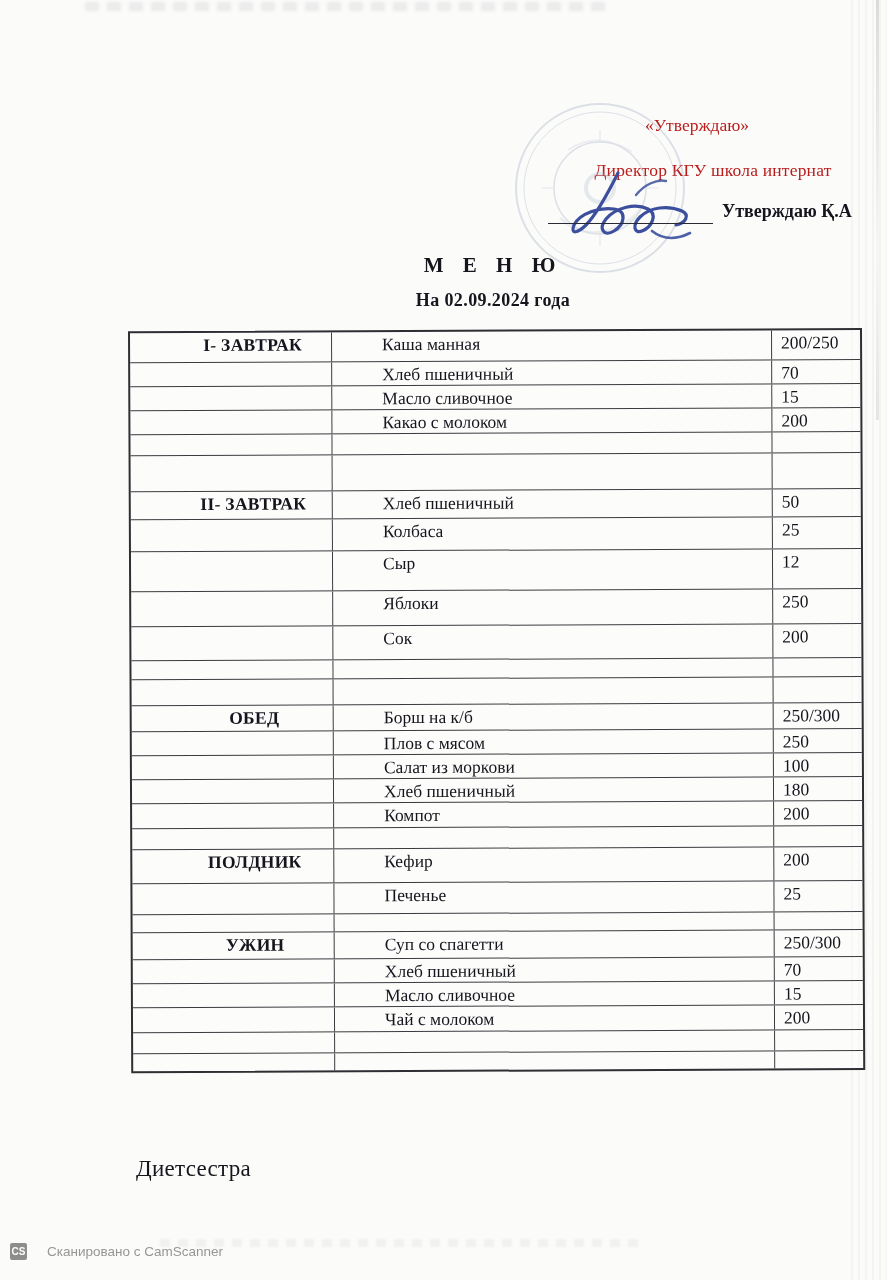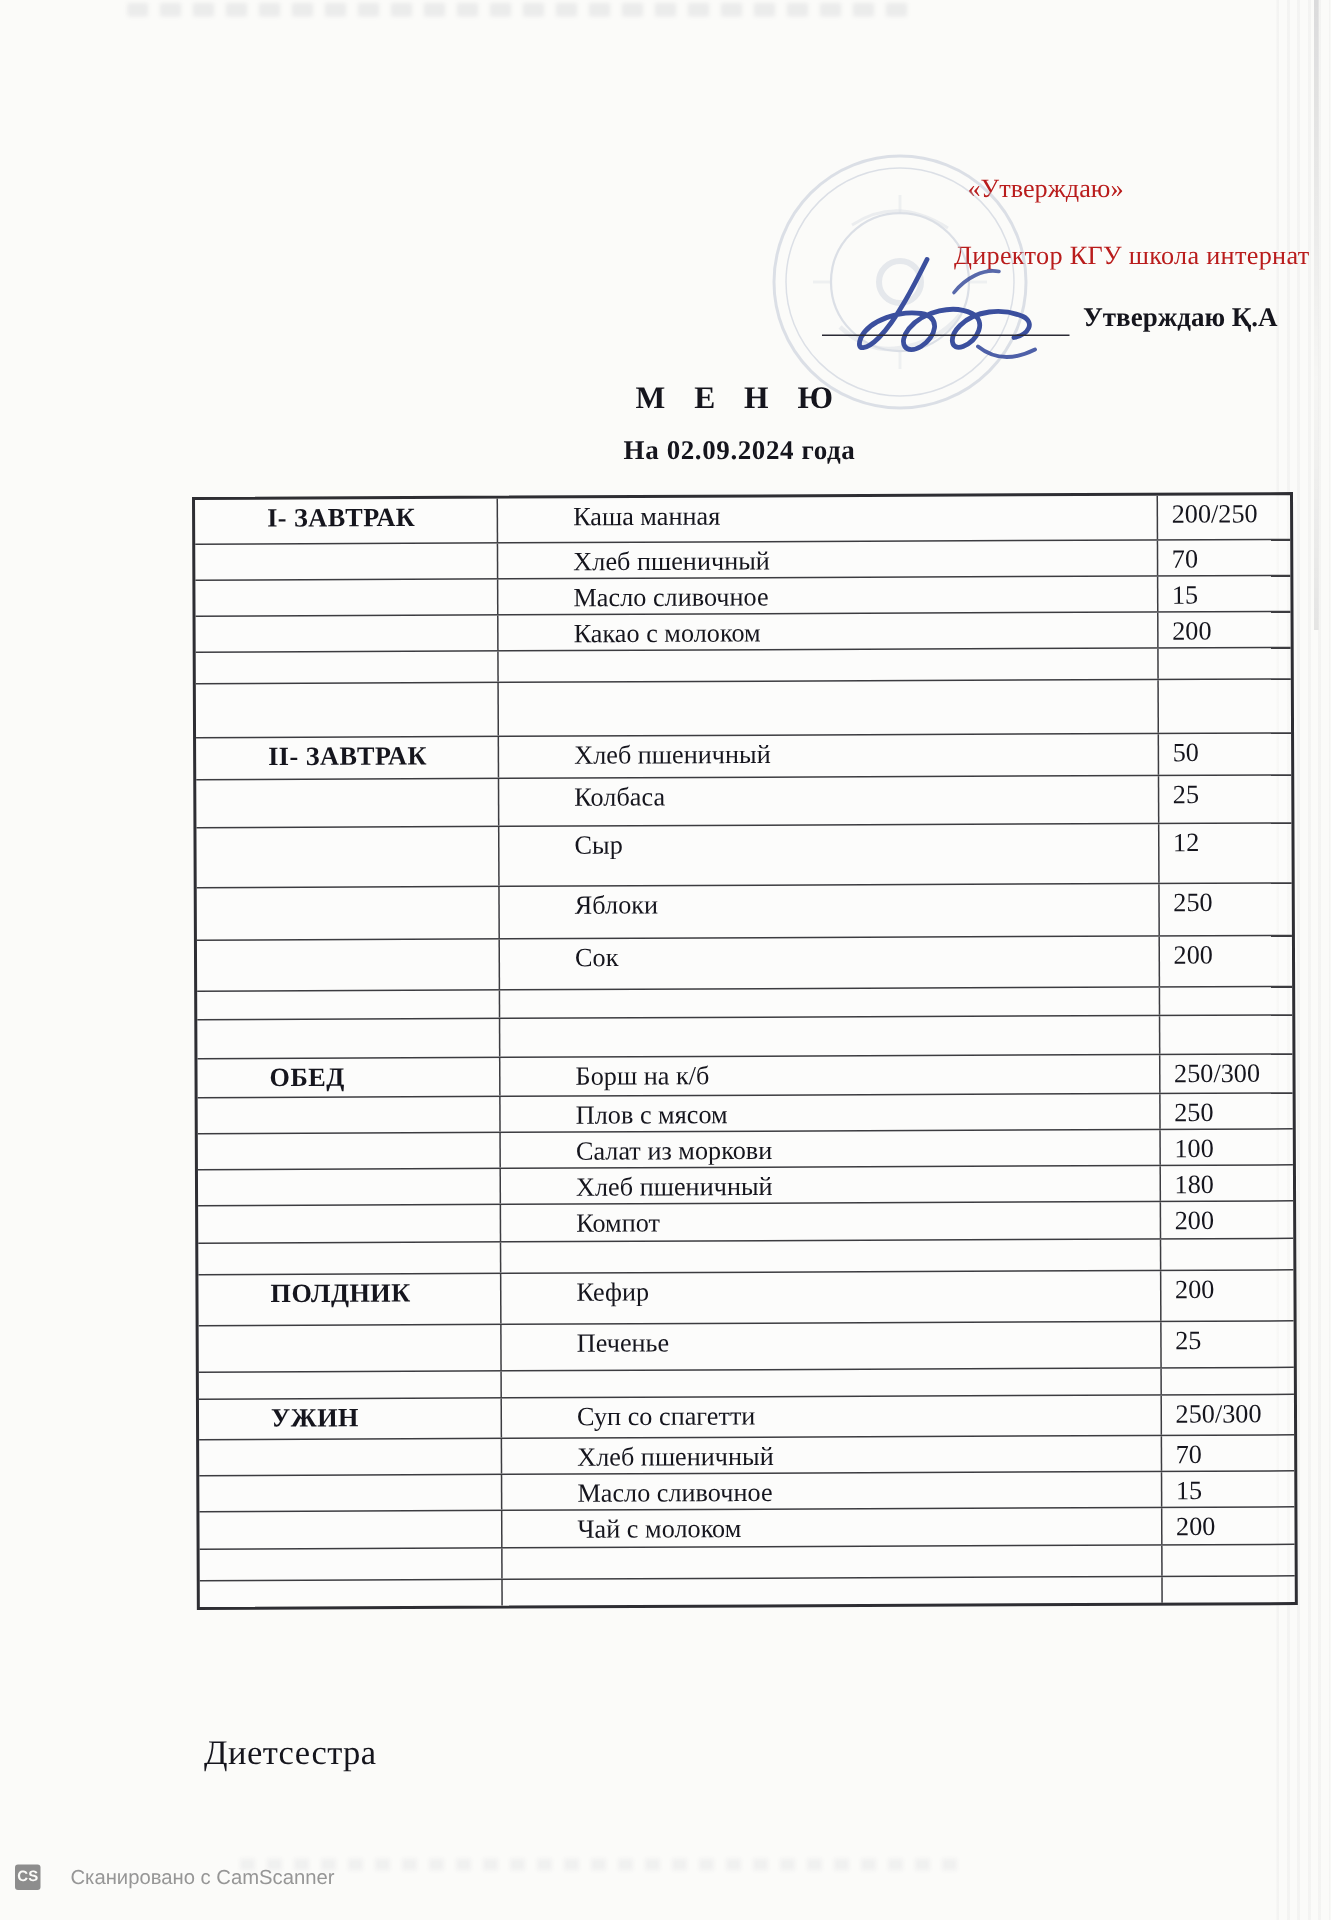--- a/index.html
+++ b/index.html
@@ -29,42 +29,42 @@
   }
   .bleed-bottom{
     position:absolute;top:1239px;left:160px;width:480px;height:8px;
     background:repeating-linear-gradient(90deg,
       rgba(120,125,140,.18) 0 10px, rgba(255,255,255,0) 10px 18px);
     filter:blur(1.3px);opacity:.45;pointer-events:none;
   }
   
   .approval{position:absolute;top:78px;right:14px;width:320px;font-weight:normal;font-size:17.5px;color:#b91c1c;margin-top:37px;}
   .approval .quote{text-align:center;padding-right:32px;}
-  .approval .role{margin-top:24px;text-align:right;letter-spacing:.2px;}
+  .approval .role{margin-top:24px;text-align:center;letter-spacing:.2px;}
   .stamp{position:absolute;top:98px;left:510px;width:180px;height:180px;pointer-events:none;}
   .sig-block{position:absolute;top:195px;left:540px;width:340px;height:50px;}
   .sig-svg{position:absolute;left:0;top:-40px;}
   .sig-line{position:absolute;left:8px;top:28px;width:165px;border-bottom:1.6px solid #2a2a35;}
   .signer{position:absolute;left:182px;top:6px;font-weight:bold;font-size:18px;white-space:nowrap;}
   
   .doc-title{position:absolute;top:253px;left:128px;width:730px;text-align:center;
     font-weight:bold;font-size:21px;letter-spacing:7px;}
   .doc-date{position:absolute;top:290px;left:128px;width:730px;text-align:center;
     font-weight:bold;font-size:18px;letter-spacing:.4px;}
   
   .menu-table{
     position:absolute;top:330px;left:128px;width:730px;
     border:2px solid #2e2e33;border-bottom-width:2px;
     transform:rotate(-0.25deg);transform-origin:40% top;
     background:rgba(255,255,255,.35);
   }
   .m-row{display:grid;grid-template-columns:202px 440px 86px;}
   .m-row + .m-row{border-top:1.4px solid #3c3c40;}
   .m-cell{padding:2px 4px 0 4px;font-size:17.5px;line-height:1.15;}
-  .c-meal{font-weight:bold;border-right:1.6px solid #3c3c40;letter-spacing:.3px;padding-left:48px;}
+  .c-meal{text-align:center;font-weight:bold;border-right:1.6px solid #3c3c40;letter-spacing:.3px;padding-left:48px;}
   .c-dish{padding-left:50px;border-right:1.6px solid #3c3c40;}
   .c-qty{padding-left:9px;}
   
   .dietician{position:absolute;top:1156px;left:136px;font-size:23px;letter-spacing:.3px;}
   .cs-footer{position:absolute;top:1243px;left:10px;display:flex;align-items:center;gap:20px;
     font-family:"Liberation Sans","DejaVu Sans",sans-serif;color:#969696;font-size:13.5px;}
   .cs-badge{width:17px;height:17px;background:#8d8d8d;color:#fbfbf9;border-radius:2px;
     display:flex;align-items:center;justify-content:center;
     font-size:10px;font-weight:bold;font-family:"Liberation Sans",sans-serif;}
 </style>

